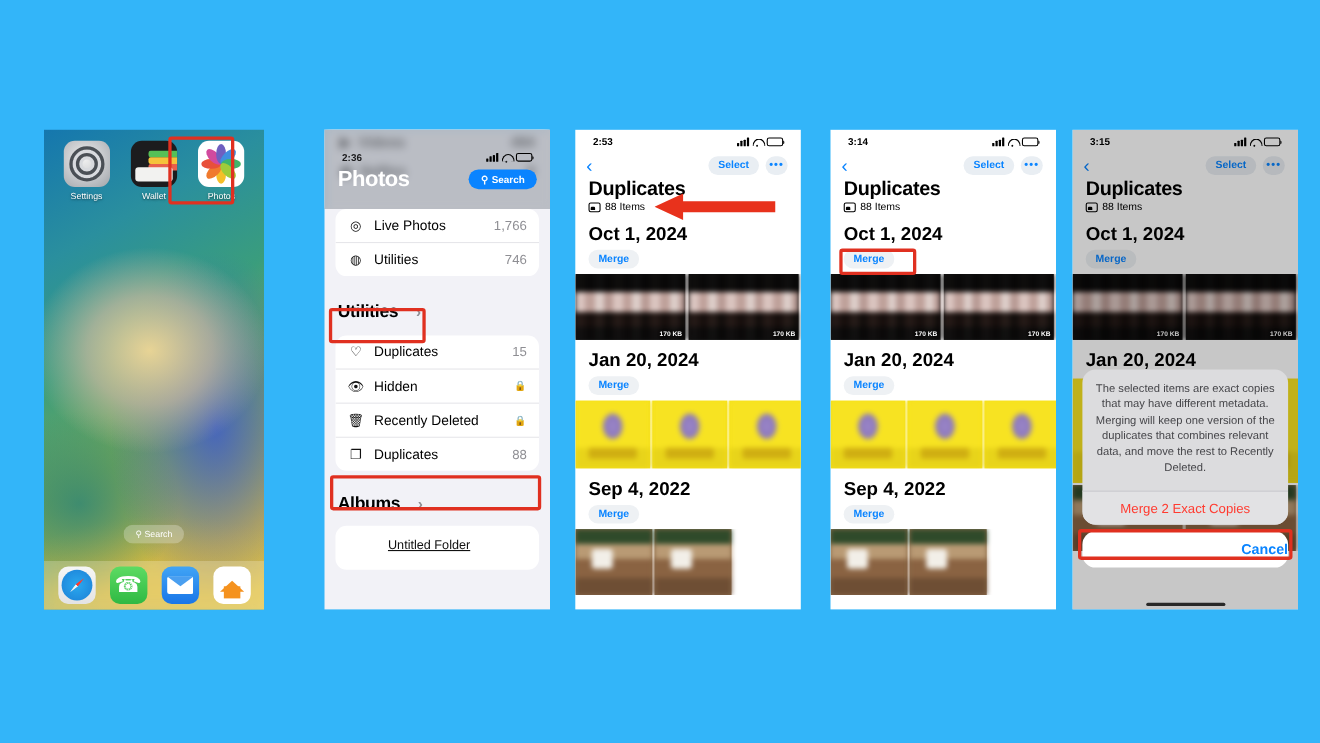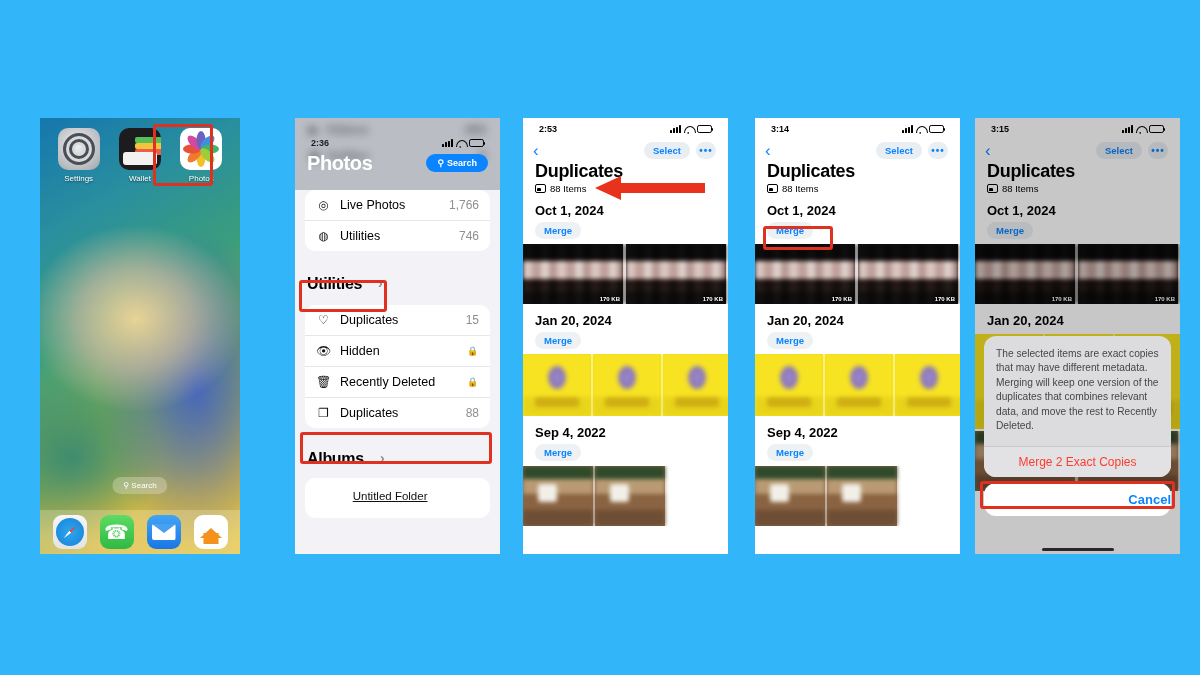--- a/index.html
+++ b/index.html
@@ -78,21 +78,21 @@
   .navrow { display:flex; align-items:center; justify-content:space-between; padding:2px 12px 0 10px; }
   .backchev { color:#0a84ff; font-size:17px; font-weight:500; line-height:1; }
   .navright { display:flex; align-items:center; gap:6px; }
   .pill { background:#e9eef3; color:#0a84ff; font-size:9.5px; font-weight:600; border-radius:10px; padding:3px 9px; }
   .pill.round { width:20px; height:17px; padding:0; display:flex; align-items:center; justify-content:center; letter-spacing:1px; font-size:10px; }
 
   .dup-title { font-size:18px; font-weight:bold; color:#000; padding:2px 12px 0; letter-spacing:-.3px; }
   .dup-sub { display:flex; align-items:center; gap:4px; padding:1px 12px 0; font-size:9.5px; color:#000; font-weight:500; }
   .phicon { width:11px; height:9px; border:1.3px solid #000; border-radius:2px; position:relative; flex:none; }
   .phicon::after { content:""; position:absolute; left:1px; bottom:1px; width:4px; height:3px; background:#000; border-radius:1px 1px 0 0; }
-  .datelbl { font-size:13px; font-weight:bold; color:#000; padding:9px 12px 0; }
+  .datelbl { font-size:17px; font-weight:bold; color:#000; padding:9px 12px 0; }
   .mergebtn { display:inline-block; margin:4px 0 0 12px; background:#eef1f4; color:#0a84ff; font-size:9.5px; font-weight:600; border-radius:9px; padding:3px 9px; }
 
   .thumbrow { display:flex; height:60px; margin-top:5px; overflow:hidden; }
   .thumb { position:relative; flex:none; }
   .sizetag { position:absolute; right:3px; bottom:2px; color:#fff; font-size:6px; font-weight:bold; text-shadow:0 0 2px #000; }
   .blurimg { filter: blur(2.2px); width:100%; height:100%; }
 
   .img-dark { background:#101010; }
   .img-dark .blurimg { background:
       linear-gradient(to bottom, #0a0a0a 0 28%, #c7b4b0 28% 58%, #1a1412 58% 80%, #0c0c0c 80% 100%),
@@ -131,21 +131,21 @@
   .sechdr .chev { color:#8e8e93; font-weight:bold; font-size:14px; }
 
   
   #p3 { left:523px; }
   #p4 { left:755px; }
   #p5 { left:975px; background:#fff; }
   #p5 .dim { position:absolute; inset:0; background:rgba(0,0,0,.22); z-index:5; pointer-events:none; }
 
   .alert { position:absolute; z-index:8; left:9px; right:9px; top:218px; }
   .alert-box { background:#dcdcde; border-radius:12px; overflow:hidden; }
-  .alert-msg { padding:11px 12px 12px; font-size:10.2px; line-height:1.42; color:#46464a; }
+  .alert-msg { padding:11px 12px 12px; font-size:10.2px; line-height:1.42; color:#46464a; text-align:center; }
   .alert-act { background:#e2e2e4; text-align:center; padding:8px 0; font-size:12px; color:#ff3b30; font-weight:500; border-top:1px solid #c9c9cd; }
   .alert-cancel { margin-top:6px; background:#fff; border-radius:12px; text-align:right; padding:9px 0; font-size:13px; font-weight:bold; color:#0a84ff; }
 
   .hl { position:absolute; border:3px solid #e03020; border-radius:3px; pointer-events:none; z-index:20; }
   .arrow { position:absolute; z-index:20; }
   .homebar { position:absolute; left:50%; transform:translateX(-50%); bottom:3px; width:72px; height:3.5px; border-radius:2px; background:#111; opacity:.85; }
 </style>
 </head>
 <body>
 

